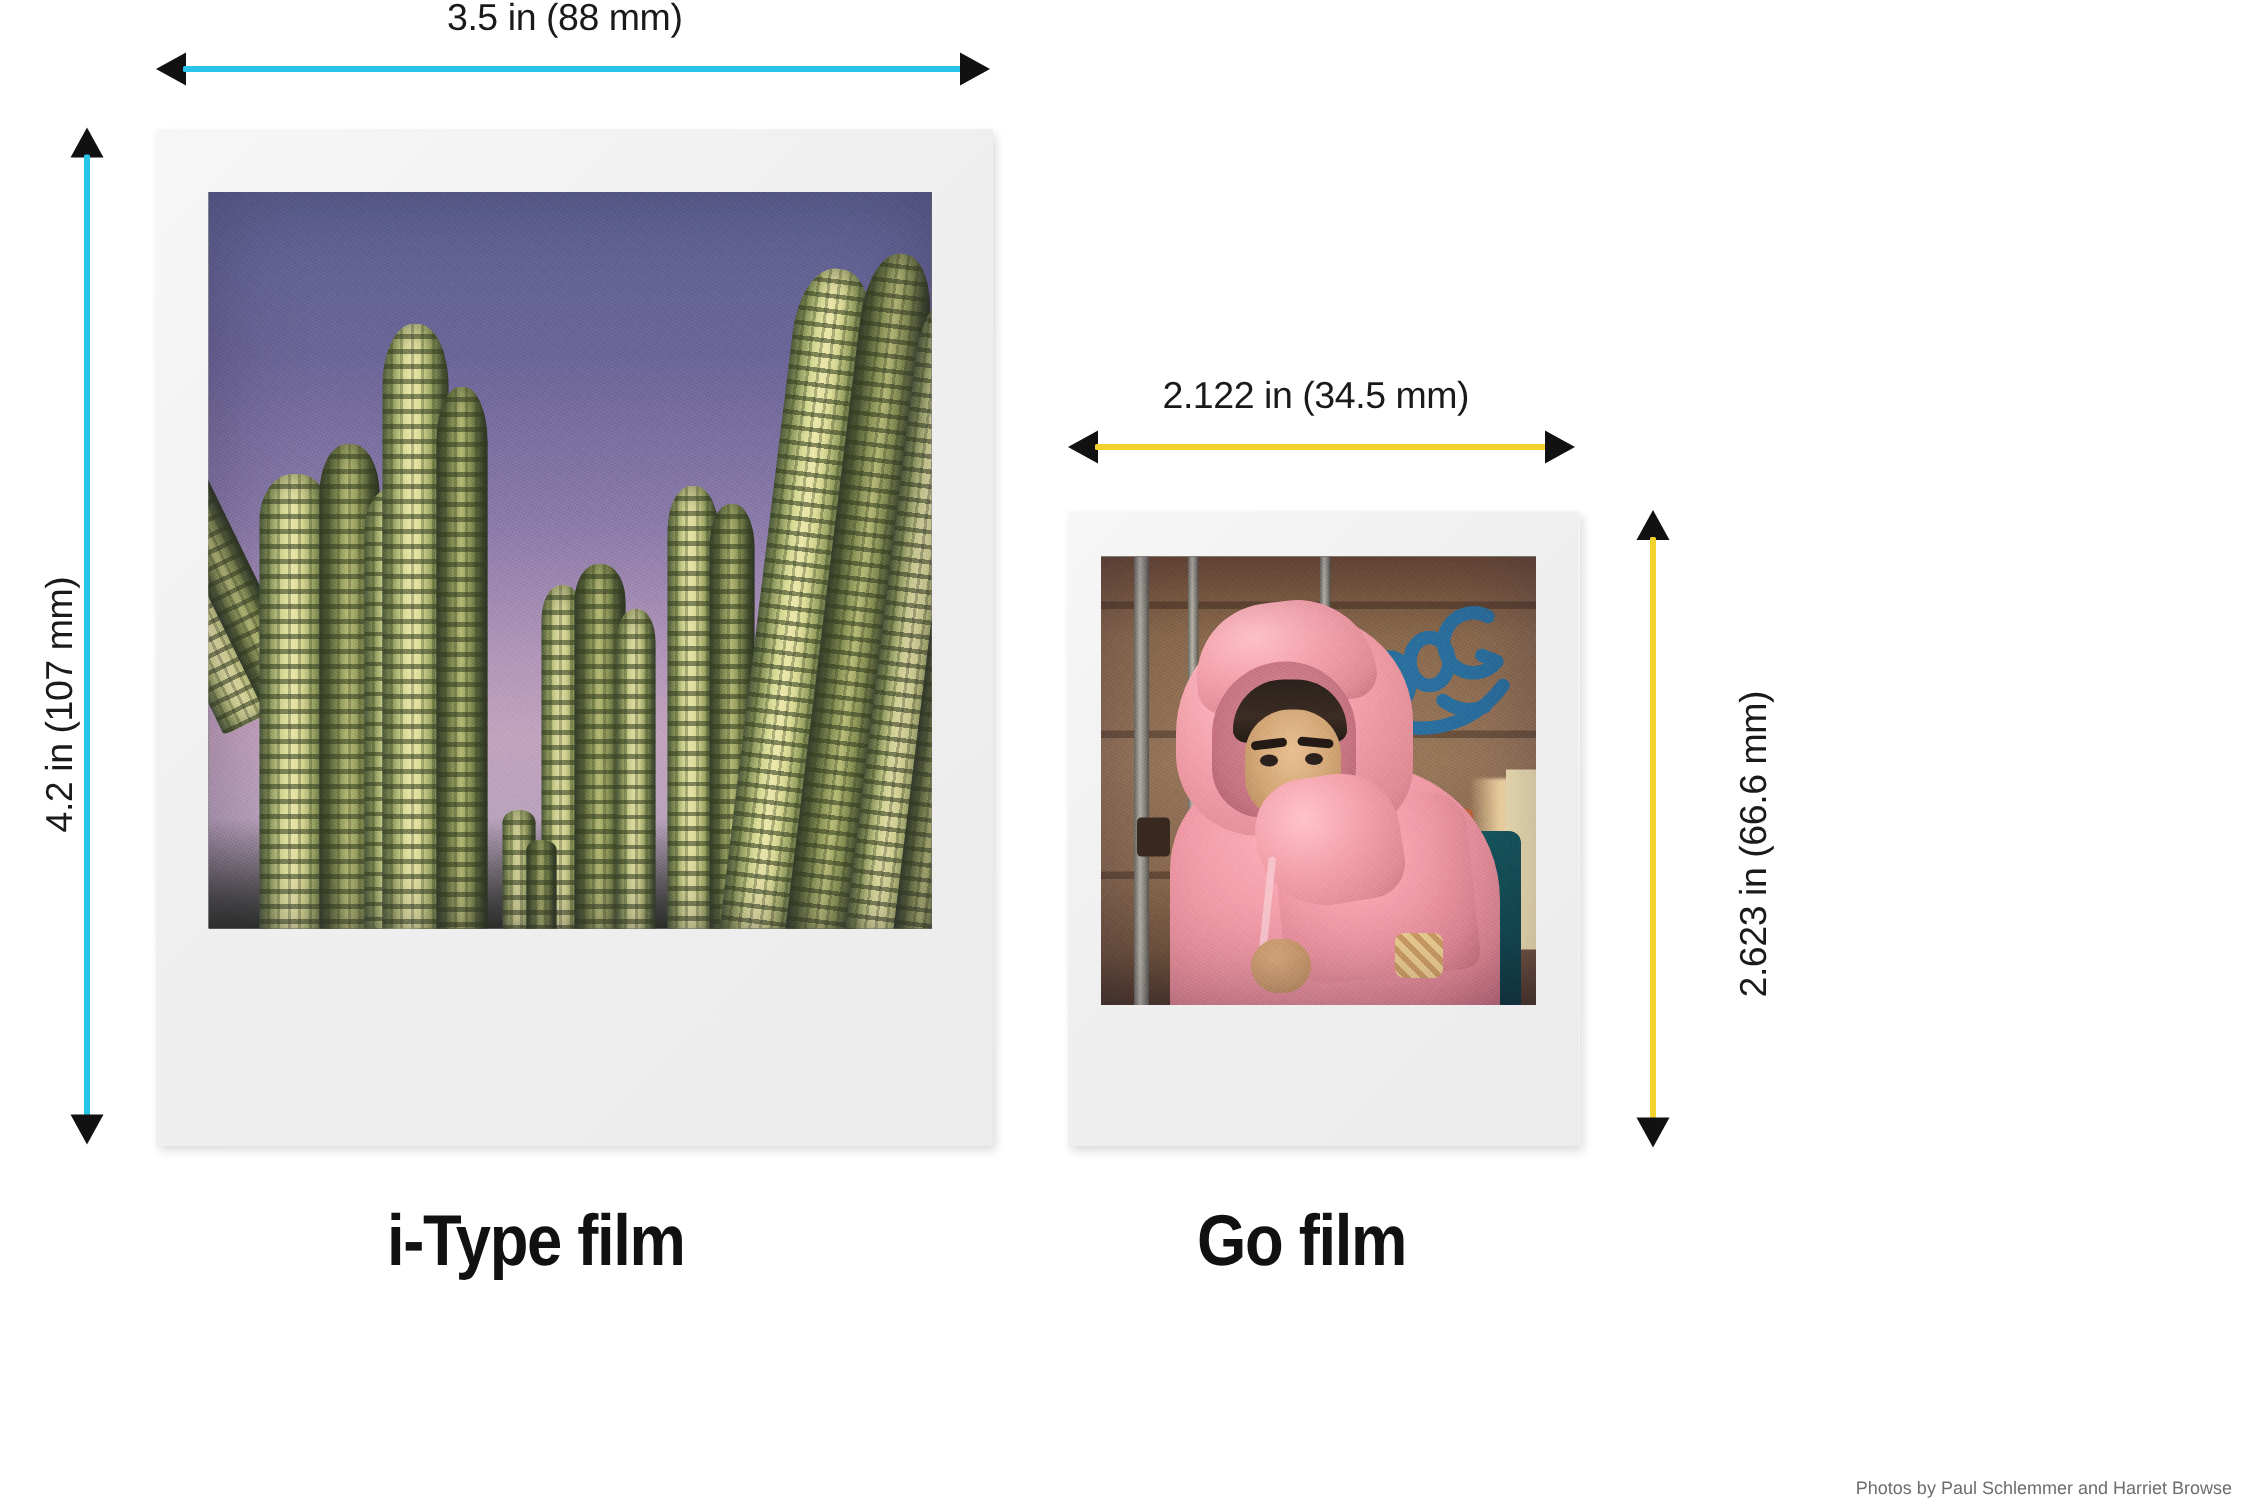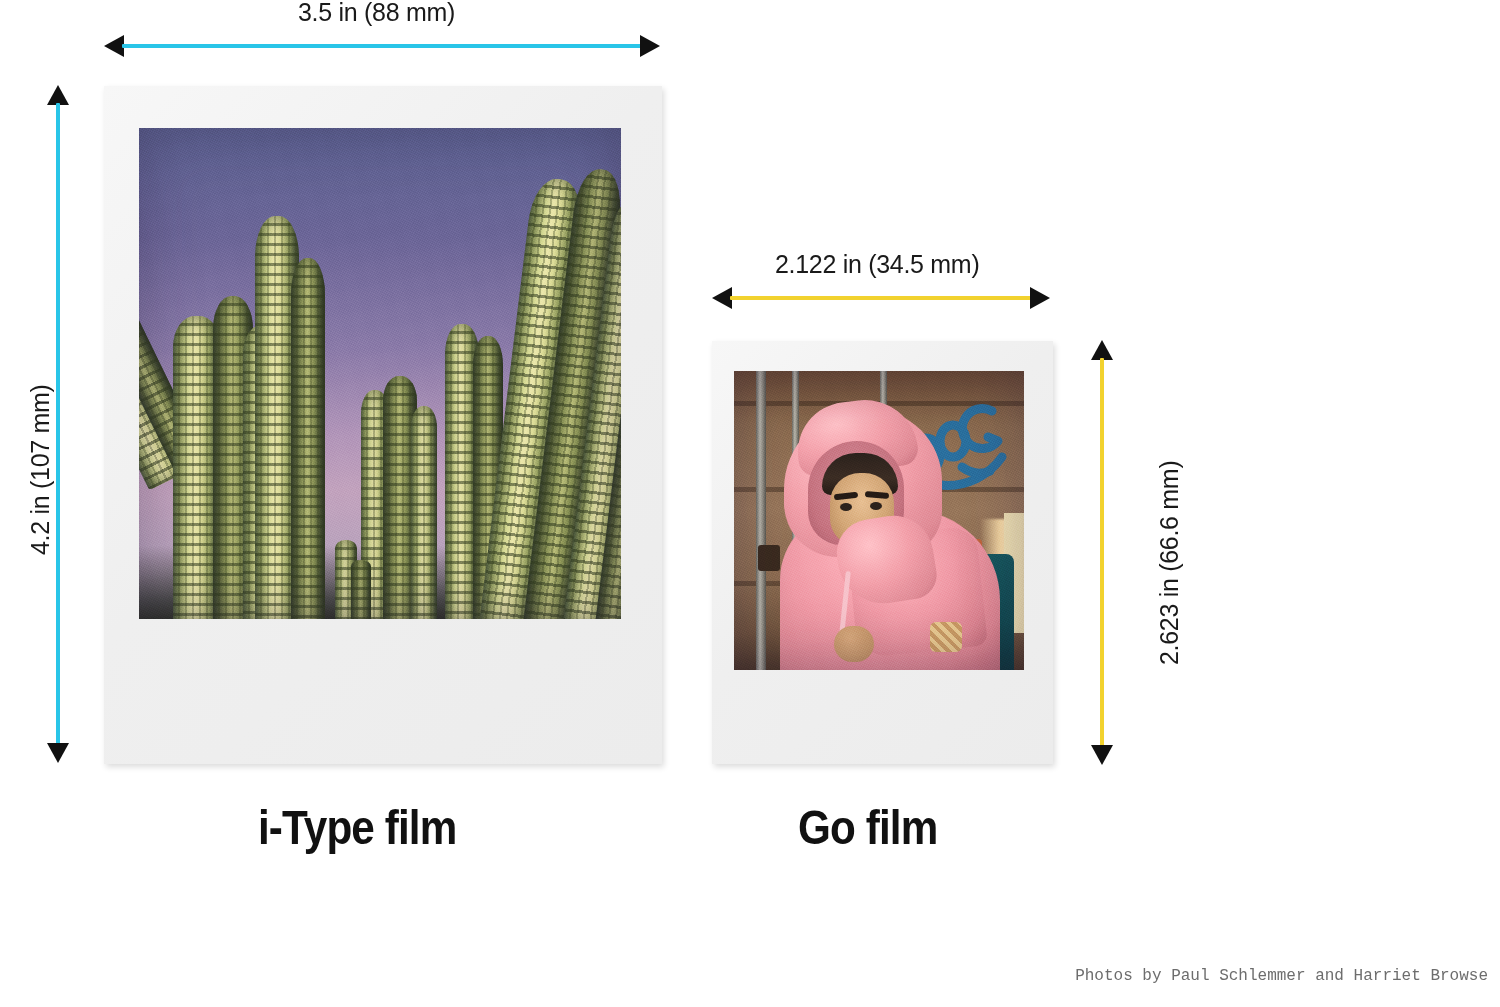--- a/index.html
+++ b/index.html
@@ -72,25 +72,24 @@
     font-size:48px;
     color:#111111;
     letter-spacing:-1px;
     white-space:nowrap;
     transform:scaleX(0.88);
     transform-origin:left center;
   }
 
   .credit{
     position:absolute;
-    right:12px;bottom:22px;
-    font-size:16px;
+    right:12px;bottom:8px;
+    font-size:12px;
     color:#6d6d6d;
     white-space:nowrap;
-    font-family:Liberation Mono, monospace;
   }
 
   
   .cactus-scene{position:absolute;inset:0;
     background:linear-gradient(180deg,#5d6292 0%,#6b6597 22%,#8a7aa8 45%,#b094b8 62%,#c2a2bd 74%,#b9a2bc 85%,#4a4a49 96%,#2e3128 100%);
   }
   .cac{
     position:absolute;
     border-radius:46% 46% 6px 6px / 10% 10% 2px 2px;
     background:linear-gradient(90deg,

